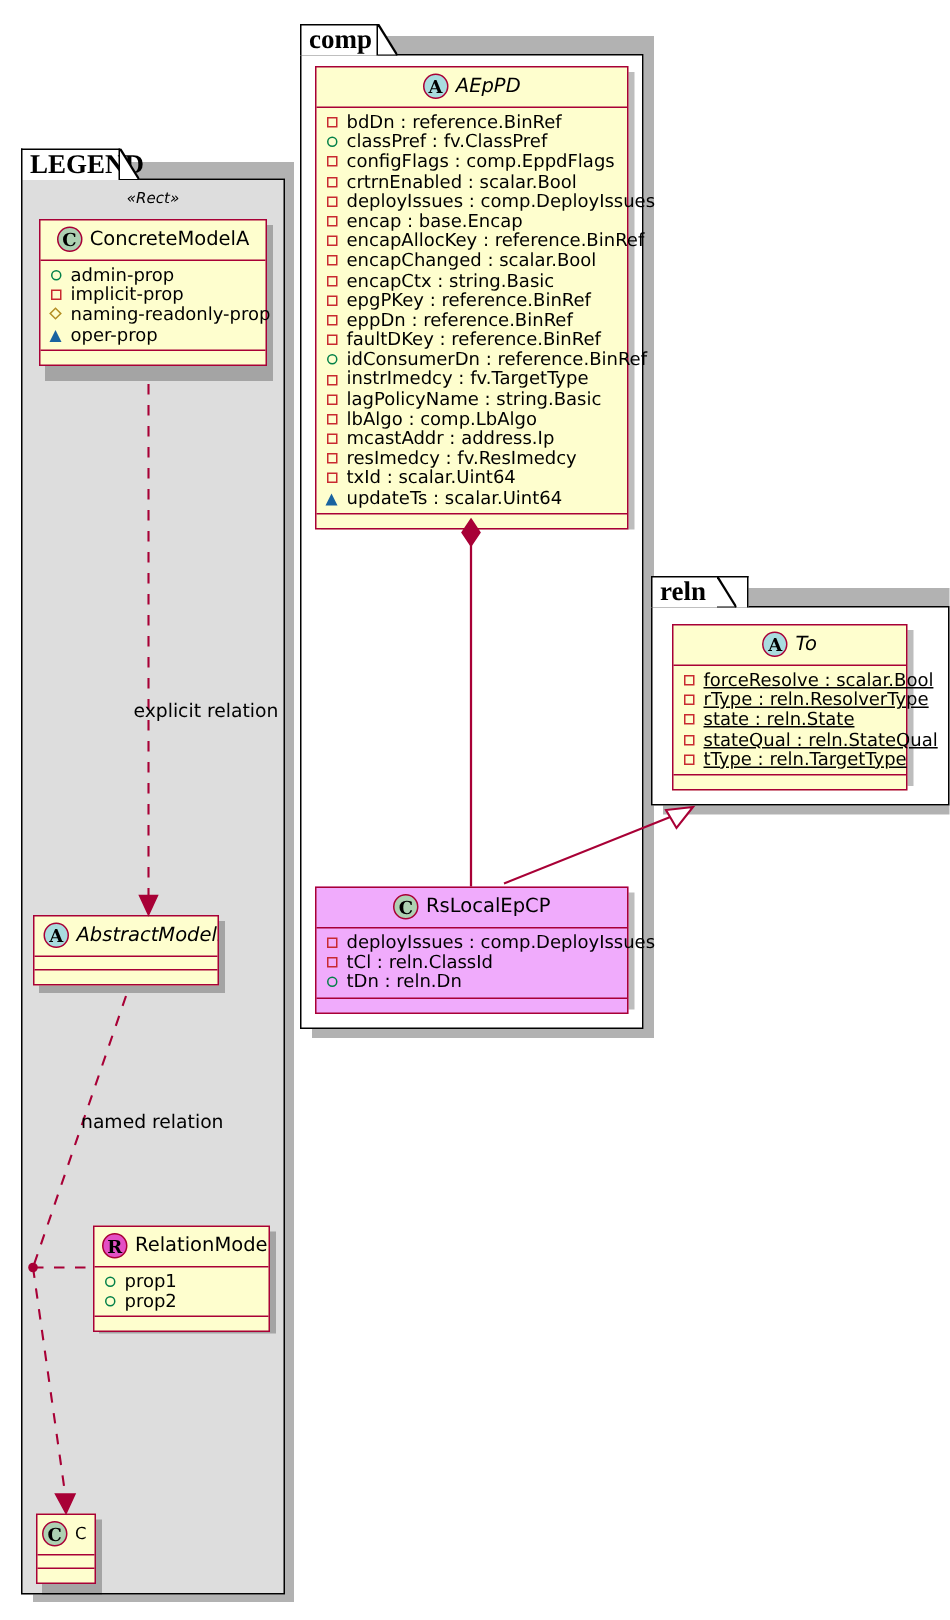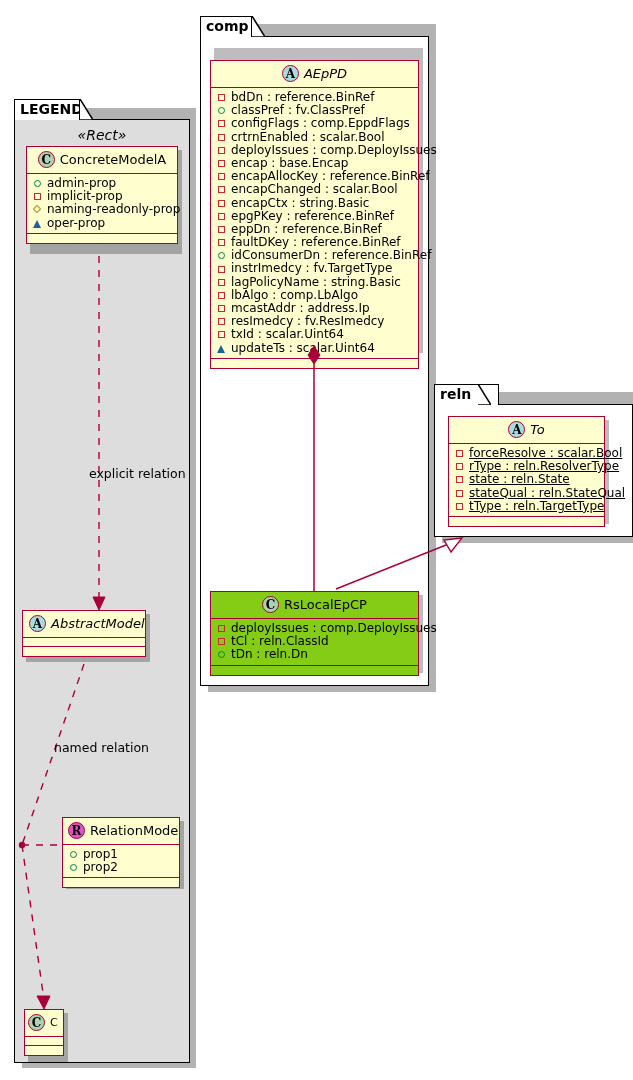--- a/index.html
+++ b/index.html
@@ -20,27 +20,28 @@
     width: 633px; height: 1080px;
   }
   .pkg-tab {
     position: absolute;
     left: 0; top: 0;
     height: 21px;
     box-sizing: border-box;
     border: 1.5px solid #000000;
     border-bottom: none;
     background: #ffffff;
-    font-size: 14px;
+    font-size: 18px;
     font-weight: bold;
     color: #000000;
     line-height: 19px;
     padding: 0 6px 0 5px;
     white-space: nowrap;
     z-index: 3;
+    font-family: Liberation Serif, serif;
   }
   .pkg-tab-corner {
     position: absolute;
     top: 0;
     width: 13px; height: 21px;
     z-index: 3;
   }
   .pkg-body {
     position: absolute;
     left: 0;
@@ -60,36 +61,36 @@
     box-sizing: border-box;
     border: 1.3px solid #A80036;
     background: #FEFECE;
     z-index: 5;
   }
   .cls-shadow {
     position: absolute;
     background: rgba(0,0,0,0.26);
     z-index: 4;
   }
-  .cls.yellow { background: #84cc16; }
+  .cls.yellow { background: #f0abfc; }
   .cls-title {
     box-sizing: border-box;
     border-bottom: 1.3px solid #A80036;
     text-align: center;
     padding: 4px 6px 5px 6px;
     white-space: nowrap;
     overflow: hidden;
     font-size: 13px;
     color: #000000;
     position: relative;
   }
   .cls-title .tname { display: inline-block; vertical-align: middle; }
   .cls-title.abstract .tname { font-style: italic; }
   .cls-stereo {
-    font-size: 14px;
+    font-size: 10px;
     font-style: italic;
     text-align: center;
     color: #000000;
     padding-bottom: 2px;
   }
   .cls-attrs {
     box-sizing: border-box;
     border-bottom: 1.3px solid #A80036;
     padding: 3px 3px 3px 6px;
   }
@@ -247,21 +248,21 @@
     <span>comp</span>
   </div>
   <svg class="pkg-tab-corner" style="left:252px; top:16px;" viewBox="0 0 13 21">
     <path d="M0,0 L13,21 L0,21 Z" fill="#ffffff" stroke="none"></path>
     <path d="M0,0 L13,21" stroke="#000000" stroke-width="1.5" fill="none"></path>
     <path d="M0,21 L13,21" stroke="#000000" stroke-width="1.5" fill="none"></path>
   </svg>
   <div class="pkg-body" style="left:200px; top:36px; width:229px; height:650px; background:#FFFFFF;"></div>
 
   <div class="cls-shadow" style="left:214px; top:48px; width:209px; height:305px;"></div>
-  <div class="cls" style="left:210px; top:60px; width:209px;">
+  <div class="cls" style="left:210px; top:44px; width:209px;">
     <div class="cls-title abstract">
       <span class="badge a">A</span><span class="tname">AEpPD</span>
     </div>
     <div class="cls-attrs">
       <div class="attr">
           <span class="mk square"></span>
           <span class="txt">bdDn : reference.BinRef</span>
         </div>
       <div class="attr">
           <span class="mk circle"></span>

